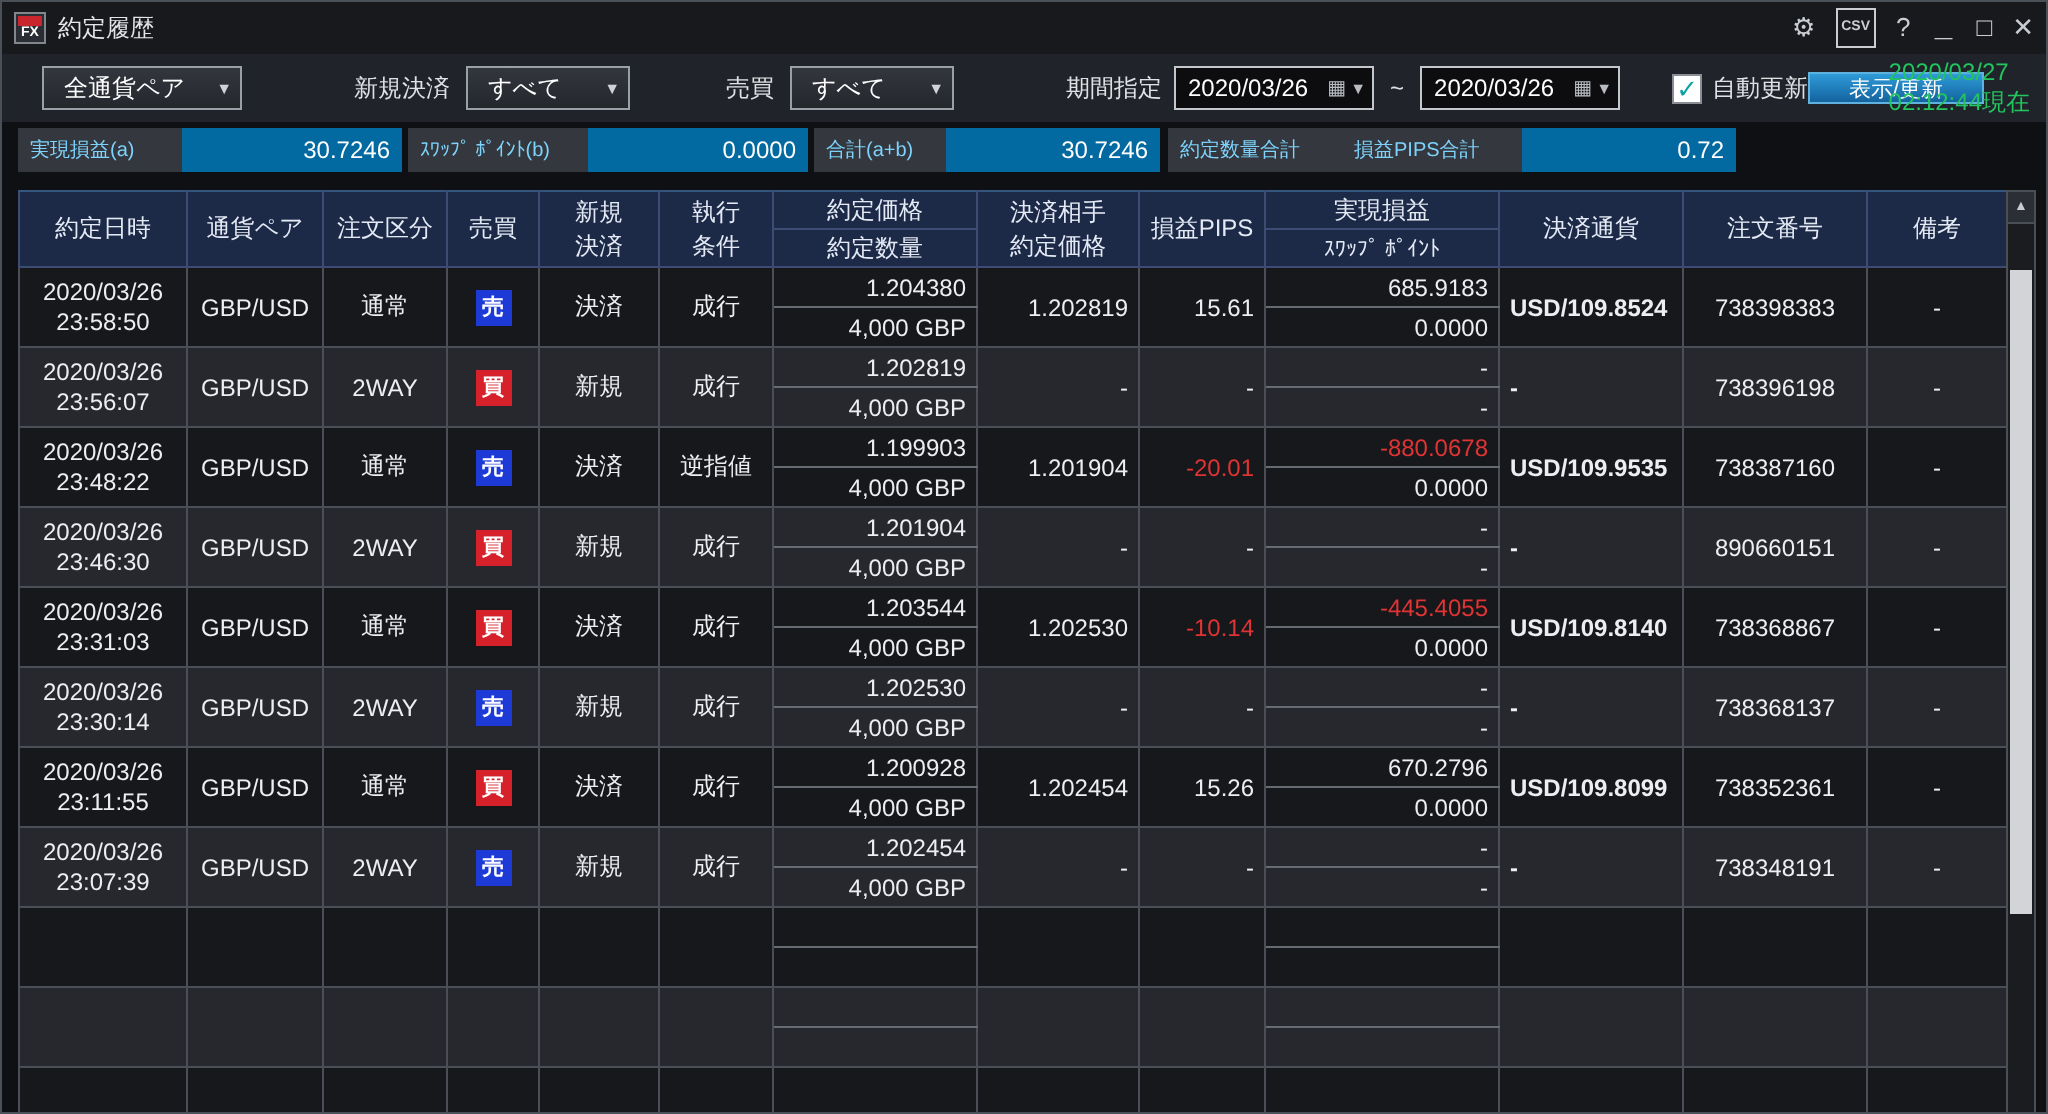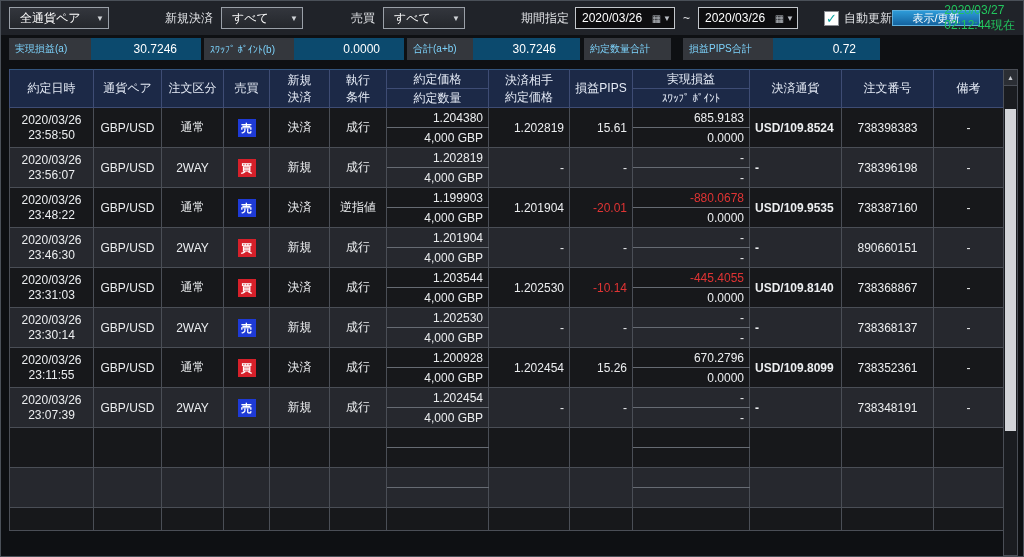--- a/index.html
+++ b/index.html
@@ -10,40 +10,40 @@
   .titlebar { height:26px; background:#17191d; display:flex; align-items:center; padding:0 6px; flex:0 0 auto; }
   .logo { width:16px; height:16px; background:#2a2d33; border:1px solid #83878d; position:relative; margin-right:6px; }
   .logo .bar { position:absolute; top:1px; left:1px; right:1px; height:5px; background:#c8252c; }
   .logo .txt { position:absolute; bottom:0; left:0; right:0; text-align:center; font-size:7px; font-weight:bold; color:#fff; line-height:9px; }
   .win-title { color:#e3e5e8; font-size:12px; }
   .tb-icons { margin-left:auto; display:flex; align-items:center; gap:10px; }
   .tb-ic { color:#c9ccd1; font-size:13px; line-height:16px; text-align:center; cursor:default; }
   .tb-ic.csv { font-size:7px; border:1px solid #c9ccd1; padding:1px 2px; font-weight:bold; }
 
   
-  .filterbar { height:34px; background:#202329; display:flex; align-items:center; padding:0 8px; flex:0 0 auto; position:relative; }
+  .filterbar { height:34px; background:#202329; display:flex; align-items:center; padding:0 20px; flex:0 0 auto; position:relative; }
   .dd { height:22px; background:linear-gradient(#33363d,#24272c); border:1px solid #9aa0a8; color:#fff; font-size:12px; display:flex; align-items:center; justify-content:space-between; padding:0 4px 0 10px; }
   .dd .arr { color:#cfd2d6; font-size:8px; margin-left:6px; }
   .dd.pair { width:100px; }
   .dd.small { width:82px; }
   .flabel { color:#dfe1e4; font-size:12px; }
   .dateinput { height:22px; width:100px; background:#0d0d0f; border:1px solid #c3c7cc; color:#fff; font-size:12px; display:flex; align-items:center; padding:0 3px 0 6px; }
   .dateinput .cal { margin-left:auto; color:#b9bdc3; font-size:10px; }
   .dateinput .arr { color:#b9bdc3; font-size:8px; margin-left:2px; }
   .tilde { color:#dfe1e4; font-size:12px; margin:0 8px; }
   .chkwrap { display:flex; align-items:center; margin-left:26px; }
   .chk { width:15px; height:15px; background:#fff; border:1px solid #8a8e94; display:flex; align-items:center; justify-content:center; margin-right:5px; }
   .chk .mark { color:#0aa3a0; font-size:13px; font-weight:bold; line-height:13px; }
   .btn-refresh { width:88px; height:16px; background:linear-gradient(#2e9bd8,#14639f); border:1px solid #5fb1de; color:#fff; font-size:11px; display:flex; align-items:center; justify-content:center; }
   .clock { position:absolute; right:8px; top:2px; text-align:left; color:#22c55e; font-size:12px; line-height:15px; }
 
   
   .summarybar { height:28px; display:flex; align-items:center; padding:0 0 0 8px; flex:0 0 auto; background:#0e1013; }
   .sum-label { height:22px; background:#34373d; color:#7dd3fc; font-size:10px; display:flex; align-items:center; padding:0 6px; white-space:nowrap; }
-  .sum-value { height:22px; background:#0c4a6e; color:#fff; font-size:12px; display:flex; align-items:center; justify-content:flex-end; padding:0 24px; white-space:nowrap; }
+  .sum-value { height:22px; background:#0369a1; color:#fff; font-size:12px; display:flex; align-items:center; justify-content:flex-end; padding:0 6px; white-space:nowrap; }
 
   
   .tablearea { position:relative; flex:1 1 auto; margin:6px 0 0 8px; }
   table { table-layout:fixed; border-collapse:collapse; width:994px;padding-left:28px; }
   td, th { border:1px solid #4a4e56; overflow:hidden; white-space:nowrap; }
   thead th { background:#1c2947; color:#e4eaf5; font-size:12px; font-weight:normal; border:1px solid #3e4c74; height:19px; text-align:center; }
   thead tr.h1 th { border-top:1px solid #33557e; }
   thead th.small { font-size:11px; }
   tbody td { color:#eceef0; font-size:12px; height:20px; padding:0 5px; }
   tbody tr.dark td { background:#17181b; }
@@ -63,20 +63,35 @@
   
   .scrollbar { position:absolute; top:0; right:-15px; width:15px; bottom:0; background:#1a1c20; border:1px solid #4a4e56; }
   .sb-btn { height:16px; background:#2b2e34; border-bottom:1px solid #4a4e56; display:flex; align-items:center; justify-content:center; color:#c9ccd1; font-size:7px; }
   .sb-thumb { position:absolute; top:39px; left:1px; right:1px; height:322px; background:#d2d4d8; }
 </style>
 </head>
 <body>
 
 <div class="window">
 
+  <div class="titlebar">
+    <div class="logo">
+      <div class="bar"></div>
+      <div class="txt">FX</div>
+    </div>
+    <span class="win-title">約定履歴</span>
+    <div class="tb-icons">
+      <span class="tb-ic">⚙</span>
+      <span class="tb-ic csv">CSV</span>
+      <span class="tb-ic">?</span>
+      <span class="tb-ic">＿</span>
+      <span class="tb-ic">□</span>
+      <span class="tb-ic">✕</span>
+    </div>
+  </div>
 
   <div class="filterbar">
     <div class="dd pair">
       <span>全通貨ペア</span>
       <span class="arr">▼</span>
     </div>
     <span class="flabel" style="margin-left:56px">新規決済</span>
     <div class="dd small" style="margin-left:8px">
       <span>すべて</span>
       <span class="arr">▼</span>
@@ -112,21 +127,21 @@
   </div>
 
   <div class="summarybar">
     <div class="sum-label" style="width:82px">実現損益(a)</div>
     <div class="sum-value" style="width:110px">30.7246</div>
     <div class="sum-label" style="width:90px;margin-left:3px">ｽﾜｯﾌﾟ ﾎﾟｲﾝﾄ(b)</div>
     <div class="sum-value" style="width:110px">0.0000</div>
     <div class="sum-label" style="width:66px;margin-left:3px">合計(a+b)</div>
     <div class="sum-value" style="width:107px">30.7246</div>
     <div class="sum-label" style="width:87px;margin-left:4px">約定数量合計</div>
-    <div class="sum-label" style="width:90px;margin-left:12px">損益PIPS合計</div>
+    <div class="sum-label" style="width:90px;">損益PIPS合計</div>
     <div class="sum-value" style="width:107px">0.72</div>
   </div>
 
   <div class="tablearea">
     <table>
       <colgroup>
         <col style="width:84px">
           <col style="width:68px">
           <col style="width:62px">
           <col style="width:46px">

